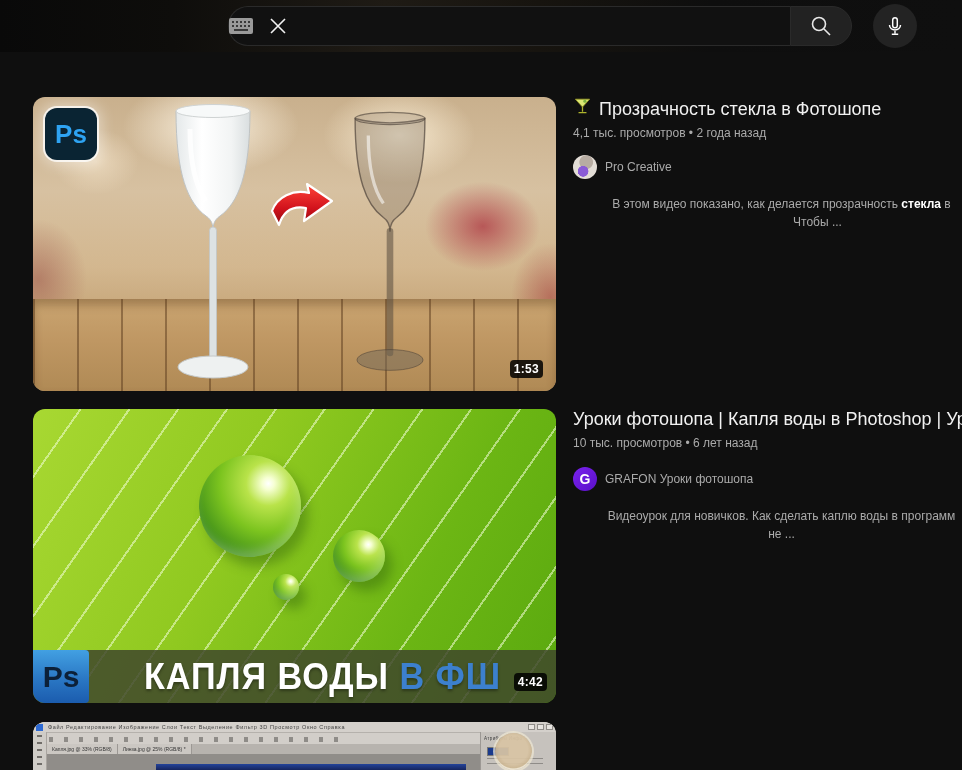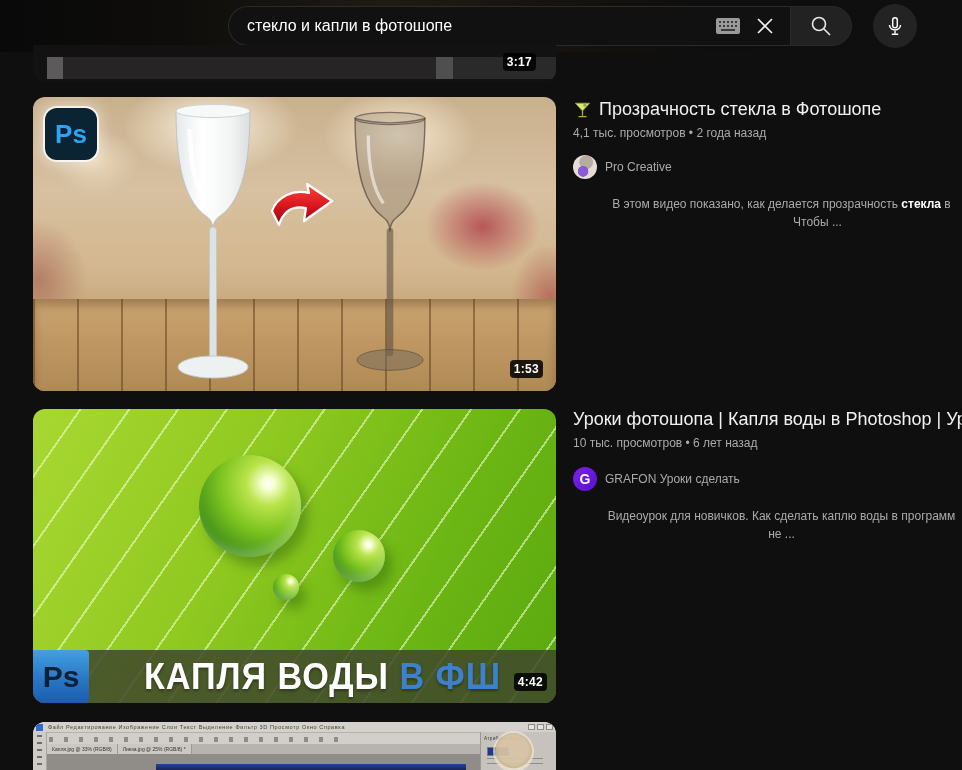--- a/index.html
+++ b/index.html
@@ -93,21 +93,21 @@
   .t3-layerthumb{position:absolute;left:6px;top:15px;width:20px;height:7px;background:#1a3a8c;border:1px solid #777;}
   .t3-panellines{position:absolute;left:6px;top:26px;width:56px;height:10px;
     background:repeating-linear-gradient(180deg,#8f8c88 0 1px, rgba(0,0,0,0) 1px 5px);}
   .t3-circle{right:24px;top:11px;width:37px;height:37px;border-radius:50%;opacity:.93;
     background:radial-gradient(circle at 50% 45%, #d9c4a4 0 52%, #cdb894 66%, #f0e7d3 70%, #d8cdb8 100%);
     box-shadow:0 0 0 2px rgba(238,230,210,.8);}
 
   
   .col{width:389px;}
   .rtitle{position:absolute;left:0;width:389px;font-size:18px;line-height:26px;color:#f1f1f1;
-    white-space:nowrap;overflow:hidden;display:flex;align-items:center;gap:7px;}
+    white-space:nowrap;overflow:hidden;display:flex;align-items:flex-start;gap:7px;}
   .rmeta{position:absolute;left:0;width:389px;font-size:12px;color:#aaaaaa;white-space:nowrap;overflow:hidden;}
   .rchannel{position:absolute;left:0;display:flex;align-items:center;gap:8px;}
   .avatar{width:24px;height:24px;border-radius:50%;flex:0 0 auto;}
   .avatar-pc{background:radial-gradient(circle at 42% 68%, #8a5bd6 0 24%, rgba(138,91,214,0) 26%),
     radial-gradient(circle at 55% 30%, #b7aca2 0 30%, rgba(183,172,162,0) 34%),#e3ddd6;}
   .avatar-gr{background:linear-gradient(135deg,#7a22ee,#5a10c8);display:flex;align-items:center;justify-content:center;
     color:#ffffff;font-size:14px;font-weight:bold;}
   .chname{font-size:12px;color:#aaaaaa;white-space:nowrap;}
   .rdesc{position:absolute;left:14px;width:389px;font-size:12px;line-height:18px;color:#aaaaaa;
     white-space:nowrap;overflow:hidden;text-align:center;}
@@ -115,21 +115,20 @@
   .emoji-glass{width:19px;height:19px;flex:0 0 auto;}
 </style>
 </head>
 <body>
 
 <div id="app">
 
   <div class="abs header-glow"></div>
 
   <div class="abs search-box">
-    <div class="search-text">стекло и капли в фотошопе</div>
     <svg class="kb-icon" viewBox="0 0 24 16">
       <rect x="0" y="0" width="24" height="16" rx="2" fill="#9a9a9a"></rect>
       <g fill="#3a3a3a">
         <rect x="3" y="3" width="2" height="2"></rect>
           <rect x="7" y="3" width="2" height="2"></rect>
         <rect x="11" y="3" width="2" height="2"></rect>
           <rect x="15" y="3" width="2" height="2"></rect>
           <rect x="19" y="3" width="2" height="2"></rect>
         <rect x="3" y="7" width="2" height="2"></rect>
           <rect x="7" y="7" width="2" height="2"></rect>
@@ -155,27 +154,20 @@
 
   <div class="abs mic-btn">
     <svg width="22" height="22" viewBox="0 0 24 24">
       <rect x="9.5" y="3" width="5" height="11" rx="2.5" fill="none" stroke="#ffffff" stroke-width="1.6"></rect>
       <path d="M6 11 C6 18 18 18 18 11" fill="none" stroke="#ffffff" stroke-width="1.6"></path>
       <path d="M12 17.5 L12 20.5" stroke="#ffffff" stroke-width="1.6"></path>
       <path d="M8.5 21 L15.5 21" stroke="#ffffff" stroke-width="1.6"></path>
     </svg>
   </div>
 
-  <div class="abs pthumb">
-    <div class="pseg pseg-a"></div>
-    <div class="pseg pseg-b"></div>
-    <div class="pseg pseg-c"></div>
-    <div class="pseg pseg-d"></div>
-    <div class="dur-badge" style="right:20px;top:8px;">3:17</div>
-  </div>
 
   <div class="abs thumb t1">
     <div class="abs wood"></div>
 
     <svg class="abs" style="left:127px;top:6px;" width="106" height="280" viewBox="0 0 106 280">
       <defs>
         <linearGradient id="wg" x1="0" y1="0" x2="1" y2="0">
           <stop offset="0" stop-color="#e5e9ea"></stop>
             <stop offset=".35" stop-color="#ffffff"></stop>
           <stop offset=".75" stop-color="#f2f4f4"></stop>
@@ -251,21 +243,21 @@
 
   <div class="abs col" style="left:573px;top:406px;height:240px;">
     <div class="rtitle" style="top:0;">
       <span>Уроки фотошопа | Капля воды в Photoshop | Уроки</span>
     </div>
     <div class="rmeta" style="top:30px;">10 тыс. просмотров • 6 лет назад</div>
     <div class="rchannel" style="top:61px;">
       <div class="avatar avatar-gr">
         <span>G</span>
       </div>
-      <div class="chname">GRAFON Уроки сделать</div>
+      <div class="chname">GRAFON Уроки фотошопа</div>
     </div>
     <div class="rdesc" style="top:101px;">Видеоурок для новичков. Как сделать каплю воды в программ</div>
     <div class="rdesc" style="top:119px;">не ...</div>
   </div>
 
   <div class="abs thumb t3">
     <div class="abs t3-menu">
       <div class="t3-appicon"></div>
       <div class="t3-menutext">Файл  Редактирование  Изображение  Слои  Текст  Выделение  Фильтр  3D  Просмотр  Окно  Справка</div>
     </div>

